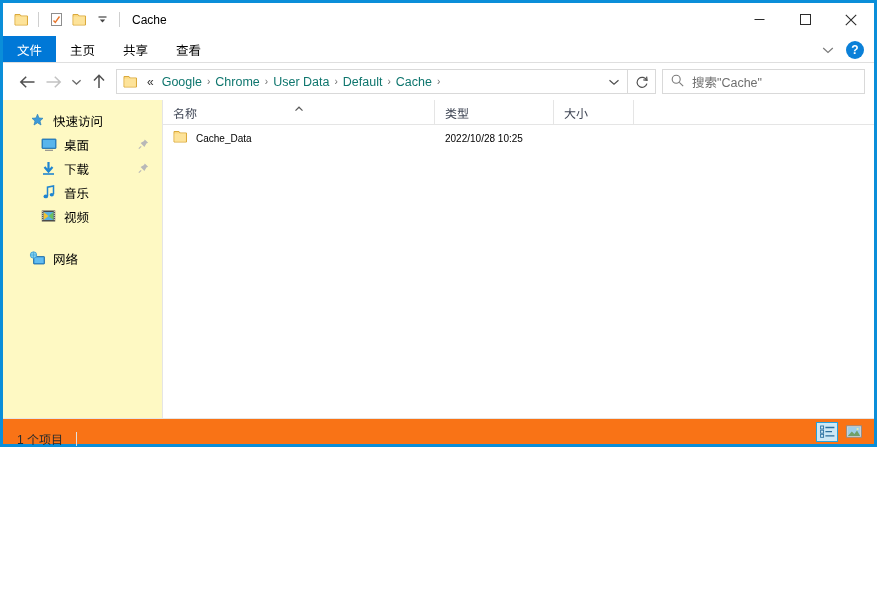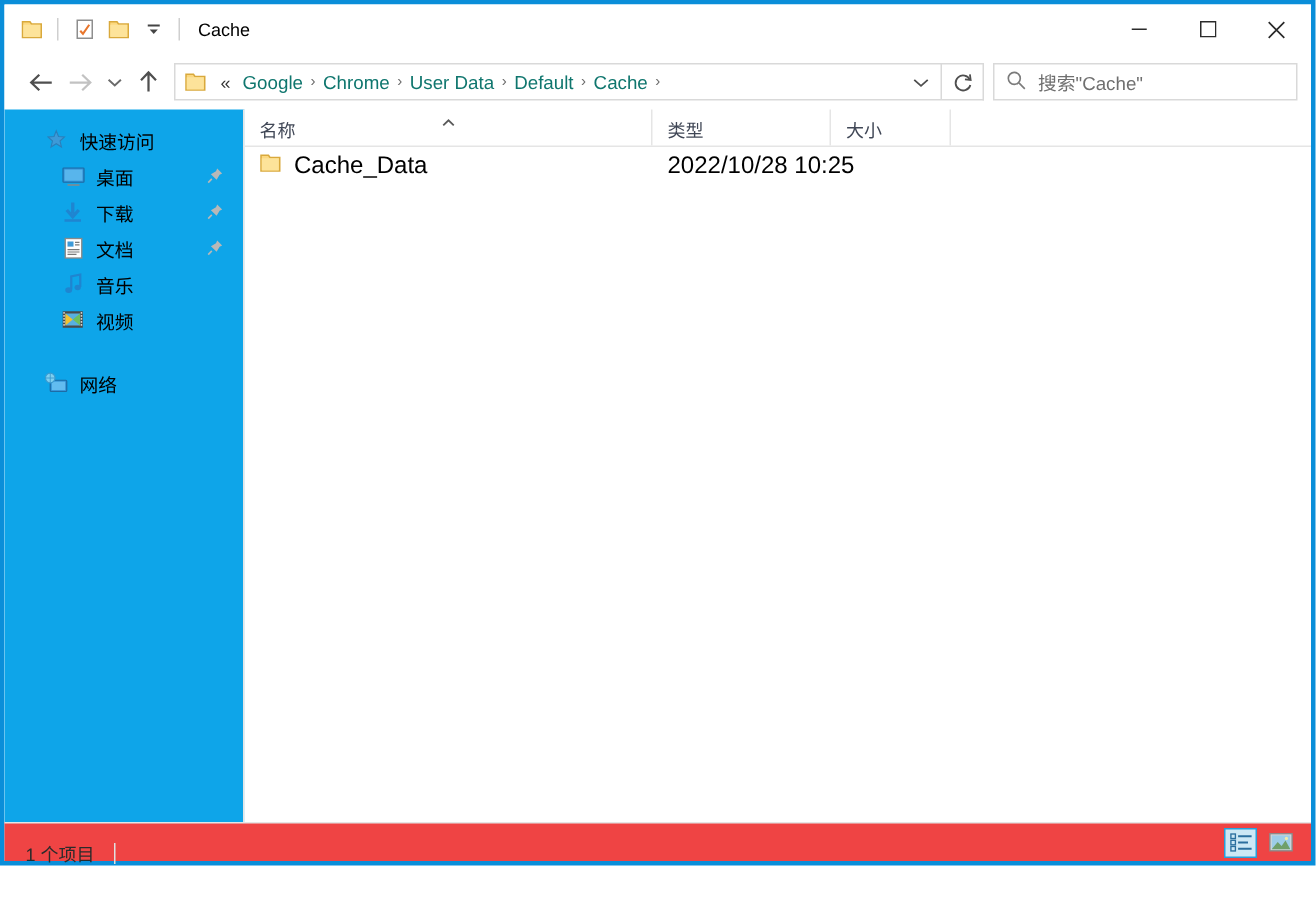--- a/index.html
+++ b/index.html
@@ -12,21 +12,21 @@
     font-size: 12px;
     background: #ffffff;
     overflow: hidden;
     color: #000;
   }
 
   
   .window {
     position: relative;
     width: 877px;
-    height: 577px;
+    height: 447px;
     background: #ffffff;
     border-left: 3px solid #0a8ed9;
     border-right: 3px solid #0a8ed9;
     border-bottom: 3px solid #0a8ed9;
     border-top: 3px solid #0a8ed9;
     display: flex;
     flex-direction: column;
   }
 
   
@@ -228,21 +228,21 @@
   .body {
     flex: 1 1 auto;
     display: flex;
     min-height: 0;
     background: #ffffff;
   }
 
   .sidebar {
     width: 160px;
     flex: 0 0 160px;
-    background: #0ea5e9;
+    background: #fef9c3;
     border-right: 1px solid #e5e5e5;
     padding-top: 8px;
     overflow: hidden;
   }
   .nav-item {
     height: 24px;
     display: flex;
     align-items: center;
     padding-left: 26px;
     gap: 7px;
@@ -317,42 +317,42 @@
   }
 
   .filelist { flex: 1 1 auto; overflow: hidden; padding-top: 2px; }
   .row {
     height: 22px;
     display: flex;
     align-items: center;
     cursor: default;
   }
   .cell {
-    font-size: 16px;
+    font-size: 10px;
     color: #000;
     display: flex;
     align-items: center;
     padding-left: 10px;
     white-space: nowrap;
     overflow: hidden;
   }
   .cell-name { width: 272px; flex: 0 0 272px; gap: 8px; }
   .cell-date { width: 141px; flex: 0 0 141px; }
   .cell-type { width: 119px; flex: 0 0 119px; }
   .cell-size { width: 80px; flex: 0 0 80px; }
 
   
   .statusbar {
     height: 26px;
     flex: 0 0 auto;
     border-top: 1px solid #e5e5e5;
     display: flex;
     align-items: center;
     padding: 14px 6px 0 14px;
-    background: #ef4444;
+    background: #f97316;
     position: relative;
   }
   .status-text {
     font-size: 12px;
     color: #2b2b2b;
     white-space: nowrap;
   }
   .status-sep {
     width: 1px;
     height: 14px;
@@ -429,20 +429,35 @@
           </svg>
       </div>
       <div class="win-btn close">
         <svg width="12" height="12" viewBox="0 0 12 12">
             <path d="M0.8,0.8 L11.2,11.2 M11.2,0.8 L0.8,11.2" stroke="#2b2b2b" stroke-width="1.1"></path>
           </svg>
       </div>
     </div>
   </div>
 
+  <div class="ribbon">
+    <div class="tab file">文件</div>
+    <div class="tab">主页</div>
+    <div class="tab">共享</div>
+    <div class="tab">查看</div>
+
+    <div class="ribbon-right">
+      <div class="chev-btn">
+        <svg width="12" height="8" viewBox="0 0 12 8">
+            <path d="M1.2,2 L6,6.4 L10.8,2" stroke="#7a7a7a" stroke-width="1.2" fill="none"></path>
+          </svg>
+      </div>
+      <div class="help-btn">?</div>
+    </div>
+  </div>
 
   <div class="addressbar">
     <div class="nav-btn">
       <svg width="17" height="14" viewBox="0 0 17 14">
         <path d="M15.5,7 L2,7 M7.2,1.8 L1.8,7 L7.2,12.2" stroke="#4f4f4f" stroke-width="1.5" fill="none"></path>
       </svg>
     </div>
     <div class="nav-btn">
       <svg width="17" height="14" viewBox="0 0 17 14">
         <path d="M1.5,7 L15,7 M9.8,1.8 L15.2,7 L9.8,12.2" stroke="#c2c2c2" stroke-width="1.5" fill="none"></path>
@@ -542,36 +557,20 @@
         </span>
         <span class="nav-label">下载</span>
         <span class="pin">
           <svg width="11" height="11" viewBox="0 0 11 11">
             <path d="M6.8,0.9 L10.1,4.2 L8.4,5 L6.4,8.4 L2.6,4.6 L6,2.6 Z" fill="#b8b8b8"></path>
             <path d="M3.2,7.8 L0.8,10.2" stroke="#b8b8b8" stroke-width="1.1"></path>
           </svg>
         </span>
       </div>
 
-      <div class="nav-item level2">
-        <span class="nav-ico">
-          <svg width="14" height="15" viewBox="0 0 14 15">
-            <rect x="1.5" y="1" width="11" height="13" fill="#fdfdfd" stroke="#8a8a8a" stroke-width="0.9"></rect>
-            <rect x="3" y="3" width="4" height="3.4" fill="#3d9ad8"></rect>
-            <path d="M8,3.6 L11,3.6 M8,5.2 L11,5.2 M3,8.4 L11,8.4 M3,10 L11,10 M3,11.6 L9,11.6" stroke="#7a7a7a" stroke-width="0.8"></path>
-          </svg>
-        </span>
-        <span class="nav-label">文档</span>
-        <span class="pin">
-          <svg width="11" height="11" viewBox="0 0 11 11">
-            <path d="M6.8,0.9 L10.1,4.2 L8.4,5 L6.4,8.4 L2.6,4.6 L6,2.6 Z" fill="#b8b8b8"></path>
-            <path d="M3.2,7.8 L0.8,10.2" stroke="#b8b8b8" stroke-width="1.1"></path>
-          </svg>
-        </span>
-      </div>
 
 
       <div class="nav-item level2">
         <span class="nav-ico">
           <svg width="14" height="15" viewBox="0 0 14 15">
             <path d="M5.5,11 L5.5,2.2 L11.5,1 L11.5,9.3" stroke="#1f85d0" stroke-width="1.5" fill="none"></path>
             <ellipse cx="3.8" cy="11.4" rx="2.3" ry="1.9" fill="#1f85d0"></ellipse>
             <ellipse cx="9.8" cy="9.7" rx="2.1" ry="1.8" fill="#1f85d0"></ellipse>
           </svg>
         </span>

